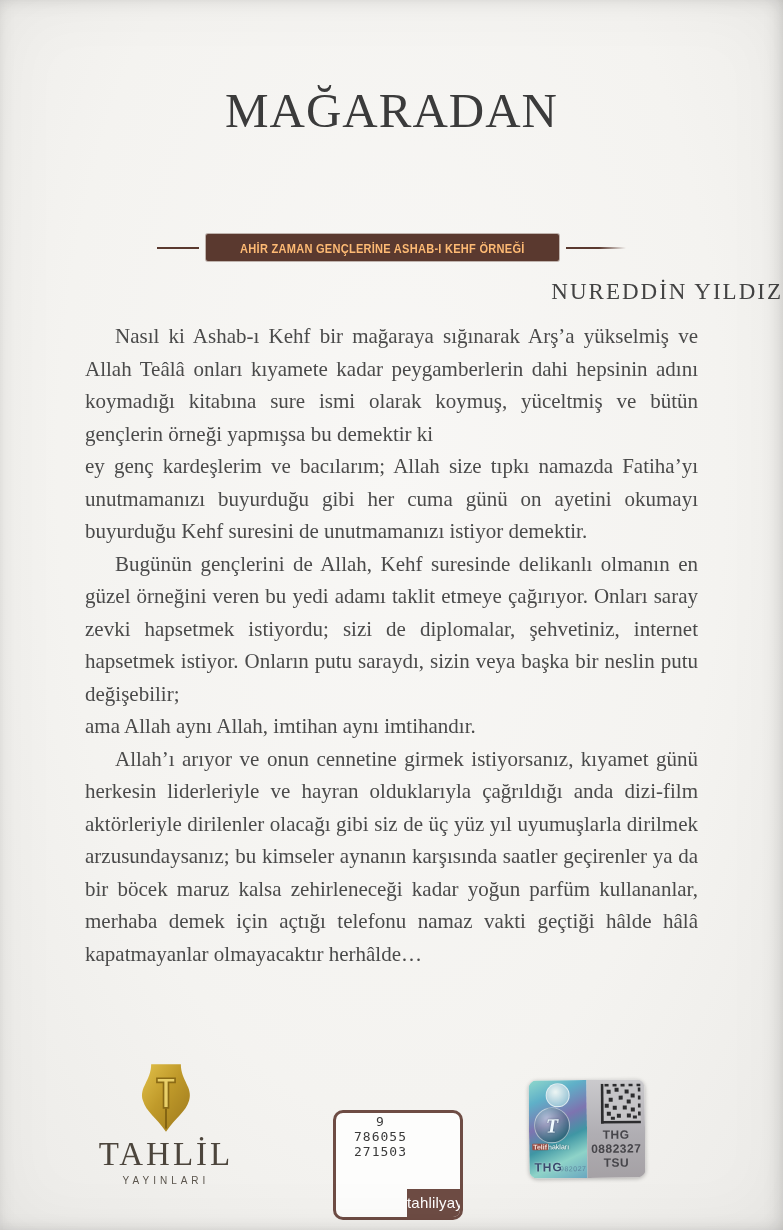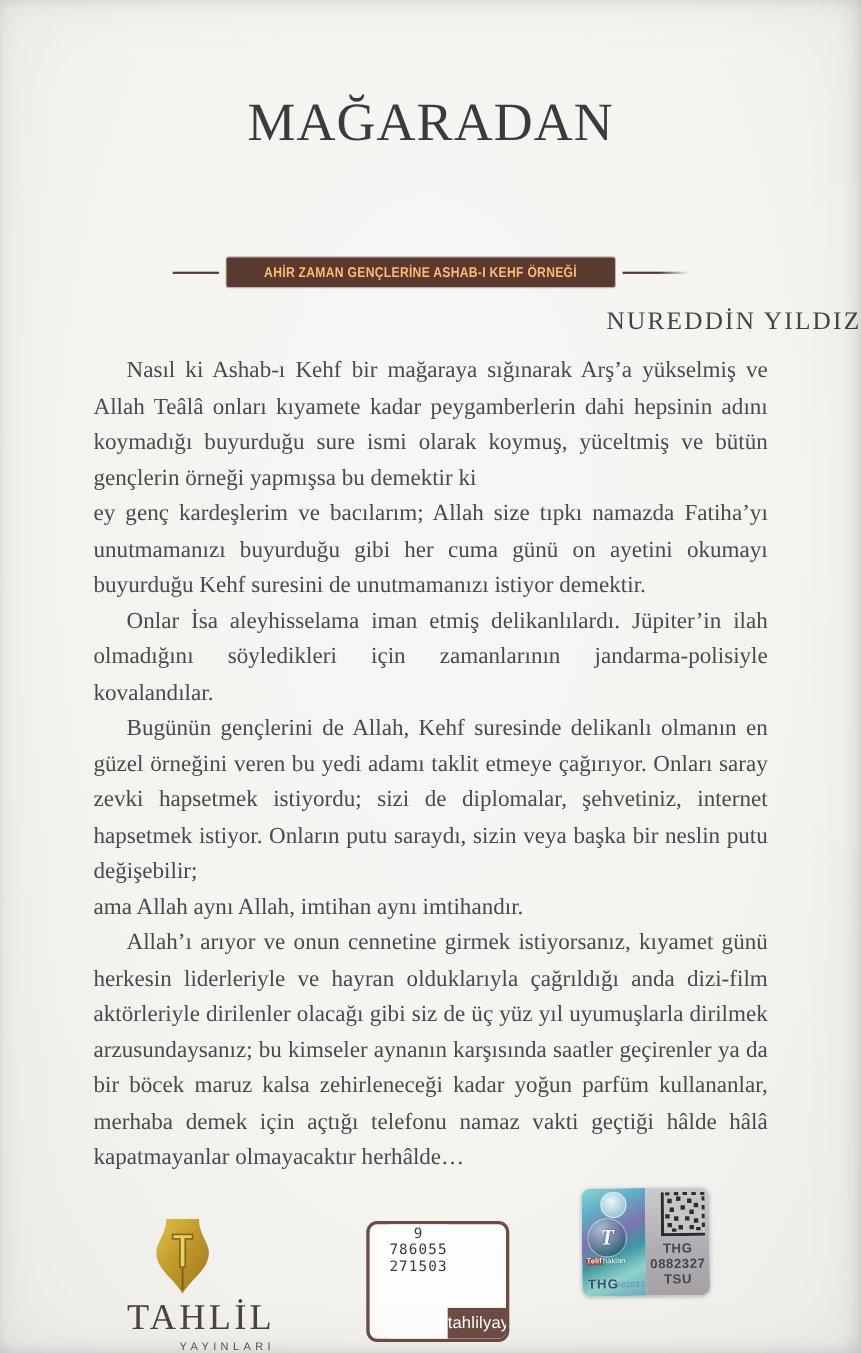--- a/index.html
+++ b/index.html
@@ -67,21 +67,21 @@
   
   .body-text{
     position:absolute;top:320px;left:85px;width:613px;
     font-size:21px;line-height:32.5px;color:var(--body_text);
     text-align:justify;
   }
   .body-text p{margin:0;}
   .body-text p.indent{text-indent:30px;}
 
   
-  .publisher{position:absolute;left:82px;top:1106px;width:168px;text-align:right;}
+  .publisher{position:absolute;left:82px;top:1062px;width:168px;text-align:center;}
   .nib-wrap{height:72px;display:flex;justify-content:center;}
   .publisher-name{
     font-size:33px;letter-spacing:3px;color:var(--logo_text);
     margin-top:4px;line-height:1;
   }
   .publisher-sub{
     font-family:"Liberation Sans",sans-serif;
     font-size:10px;letter-spacing:4px;color:#5a544c;margin-top:4px;
   }
 
@@ -173,23 +173,22 @@
     <span class="band-line left"></span>
     <span class="band">
       <span class="band-text">AHİR ZAMAN GENÇLERİNE ASHAB-I KEHF ÖRNEĞİ</span>
     </span>
     <span class="band-line right"></span>
   </div>
 
   <div class="author">NUREDDİN YILDIZ</div>
 
   <div class="body-text">
-    <p class="indent">Nasıl ki Ashab-ı Kehf bir mağaraya sığınarak Arş’a yükselmiş ve Allah Teâlâ onları kıyamete kadar peygamberlerin dahi hepsinin adını koymadığı buyurduğu sure ismi olarak koymuş, yüceltmiş ve bütün gençlerin örneği yapmışsa bu demektir ki</p>
+    <p class="indent">Nasıl ki Ashab-ı Kehf bir mağaraya sığınarak Arş’a yükselmiş ve Allah Teâlâ onları kıyamete kadar peygamberlerin dahi hepsinin adını koymadığı kitabına sure ismi olarak koymuş, yüceltmiş ve bütün gençlerin örneği yapmışsa bu demektir ki</p>
     <p>ey genç kardeşlerim ve bacılarım; Allah size tıpkı namazda Fatiha’yı unutmamanızı buyurduğu gibi her cuma günü on ayetini okumayı buyurduğu Kehf suresini de unutmamanızı istiyor demektir.</p>
-    <p class="indent">Onlar İsa aleyhisselama iman etmiş delikanlılardı. Jüpiter’in ilah olmadığını söyledikleri için zamanlarının jandarma-polisiyle kovalandılar.</p>
     <p class="indent">Bugünün gençlerini de Allah, Kehf suresinde delikanlı olmanın en güzel örneğini veren bu yedi adamı taklit etmeye çağırıyor. Onları saray zevki hapsetmek istiyordu; sizi de diplomalar, şehvetiniz, internet hapsetmek istiyor. Onların putu saraydı, sizin veya başka bir neslin putu değişebilir;</p>
     <p>ama Allah aynı Allah, imtihan aynı imtihandır.</p>
     <p class="indent">Allah’ı arıyor ve onun cennetine girmek istiyorsanız, kıyamet günü herkesin liderleriyle ve hayran olduklarıyla çağrıldığı anda dizi-film aktörleriyle dirilenler olacağı gibi siz de üç yüz yıl uyumuşlarla dirilmek arzusundaysanız; bu kimseler aynanın karşısında saatler geçirenler ya da bir böcek maruz kalsa zehirleneceği kadar yoğun parfüm kullananlar, merhaba demek için açtığı telefonu namaz vakti geçtiği hâlde hâlâ kapatmayanlar olmayacaktır herhâlde…</p>
   </div>
 
   <div class="publisher">
     <div class="nib-wrap">
       <svg width="66" height="72" viewBox="0 0 80 86" aria-hidden="true">
         <defs>
           <linearGradient id="gold" x1="0" y1="0" x2="1" y2="1">

